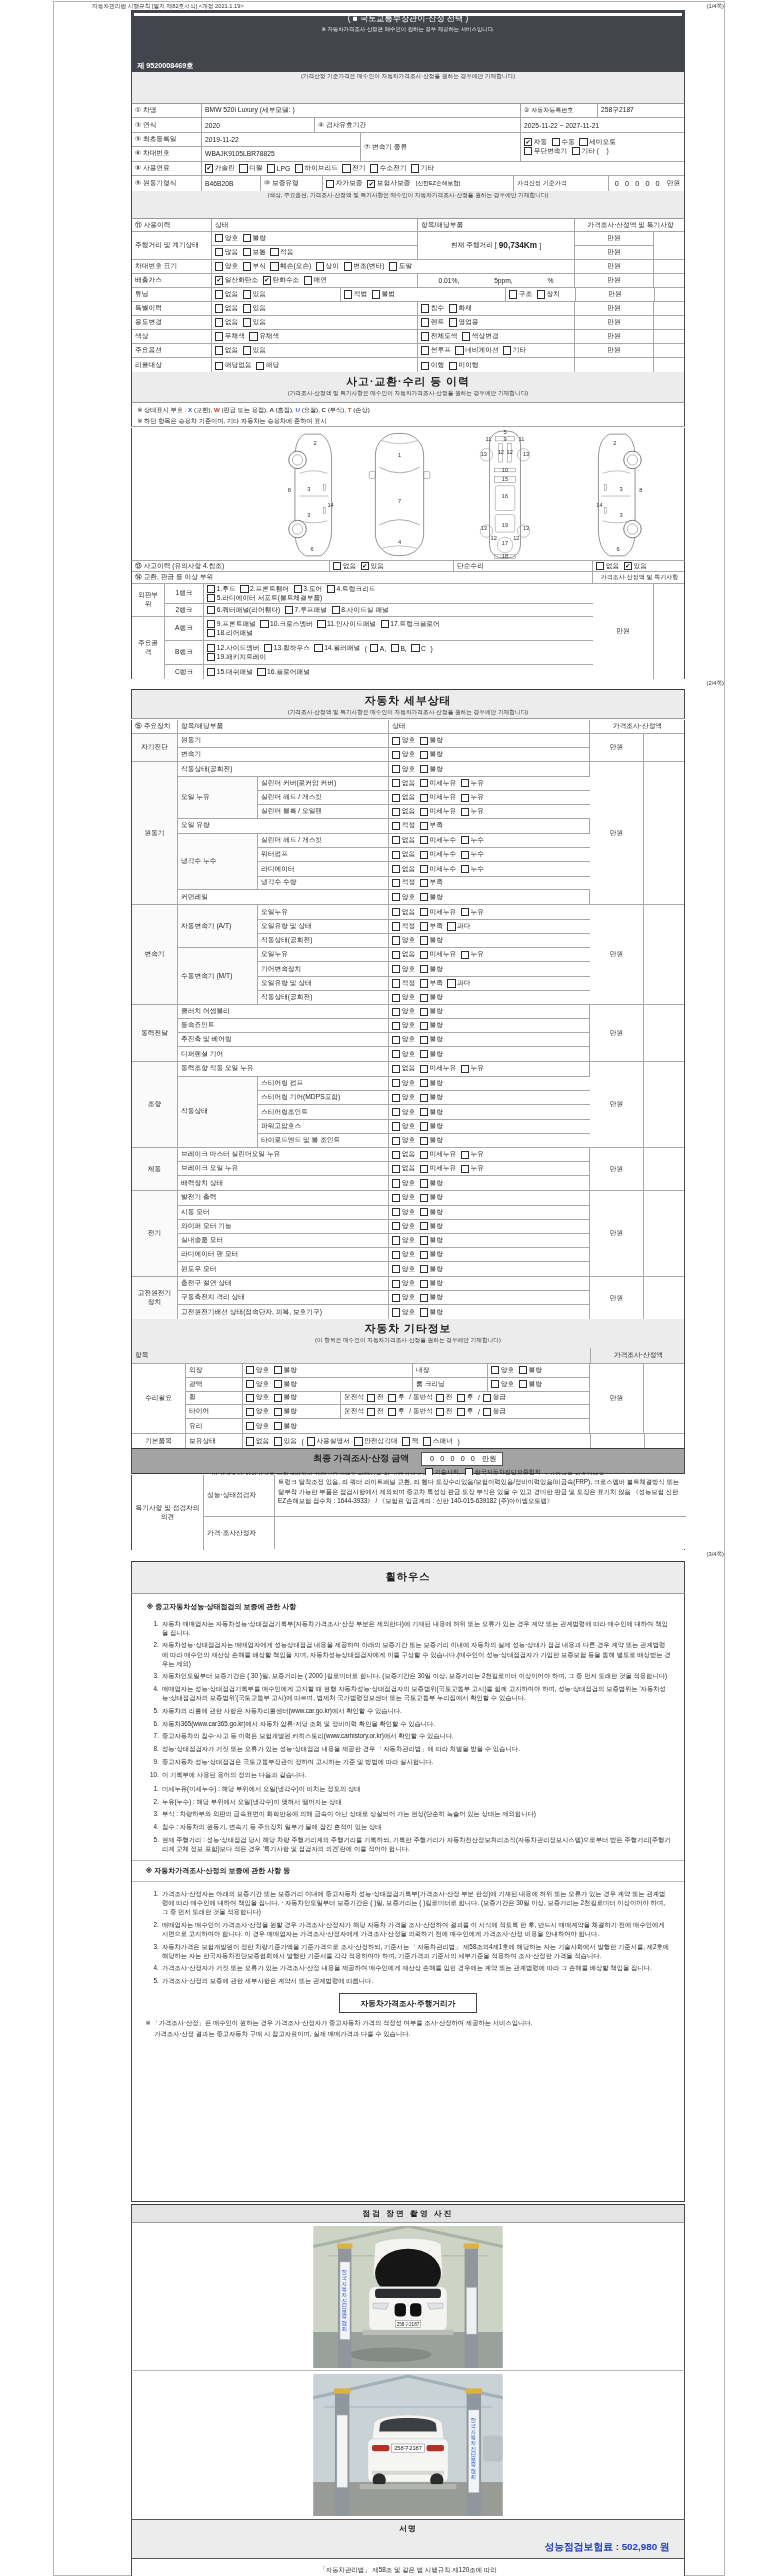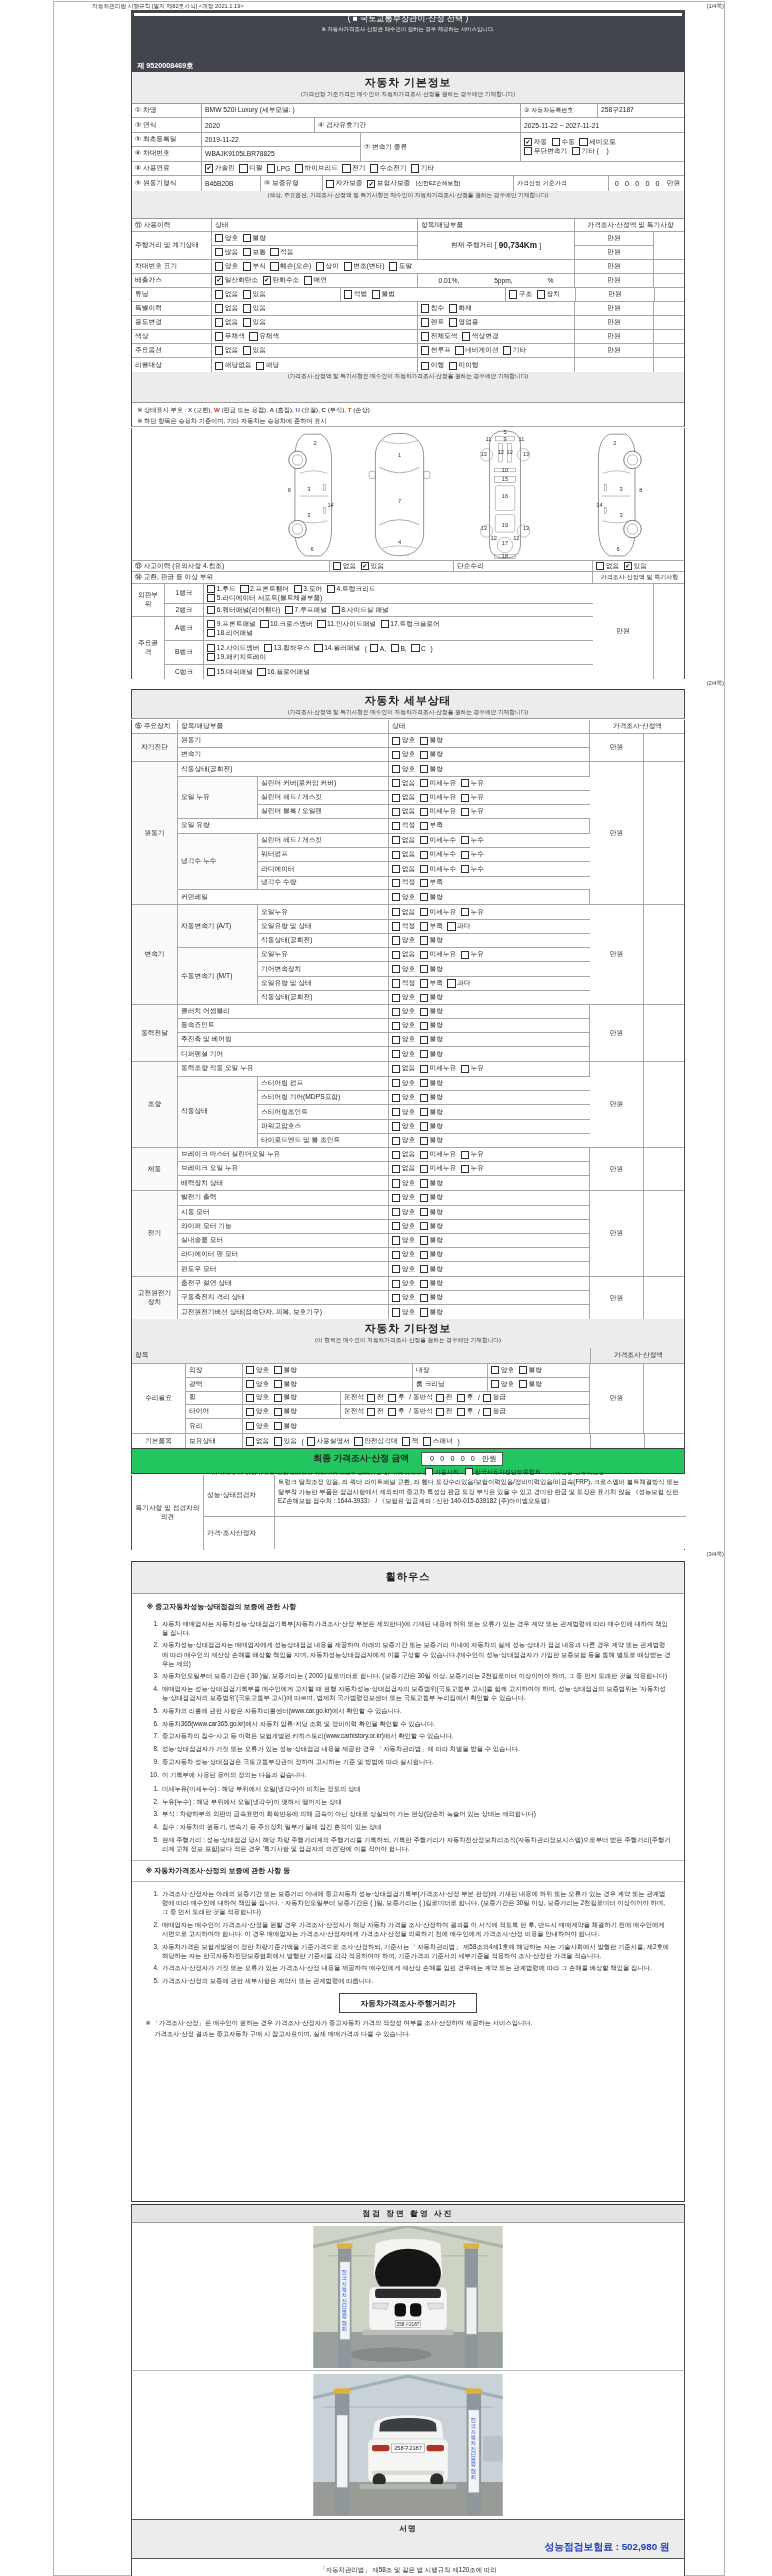--- a/index.html
+++ b/index.html
@@ -62,21 +62,20 @@
 <div class="pagemark" style="top:1551px;">(3/4쪽)</div>
 
 <div class="hdr">
   <div class="bar"></div>
   <div class="s">( ■ 국토교통부장관이·산정 선택 )</div>
   <div class="n">※ 자동차가격조사·산정은 매수인이 원하는 경우 제공하는 서비스입니다.</div>
   <div class="no">제 9520008469호</div>
 </div>
 
 <div class="sec band" style="top:72px;height:32px;">
-  <div class="bt">자동차 기본정보</div>
   <div class="bs">(가격산정 기준가격은 매수인이 자동차가격조사·산정을 원하는 경우에만 기재합니다)</div>
 </div>
 <div class="sec" id="basic-rows" style="top:104px;height:87px;">
     <div class="frow" style="height: 14.4px;">
       <div class="fc lab" style="width: 70px;">① 차명</div>
       <div class="fc" style="width: 319px;">BMW 520i Luxury (세부모델: )</div>
       <div class="fc lab sm" style="width: 77px;">② 자동차등록번호</div>
       <div class="fc" style="width: 88px;">258구2187</div>
     </div>
     <div class="frow" style="height: 14.4px;">
@@ -494,20 +493,21 @@
             <span class="cbt">미이행</span>
           </span>
         </span>
       </div>
       <div class="fc" style="width: 79px;"></div>
       <div class="fc" style="width: 32px;"></div>
     </div>
   </div>
 
 <div class="sec band" style="top:372px;height:31px;">
+  <div class="bt" style="padding-top:3.1px;">사고·교환·수리 등 이력</div>
   <div class="bs">(가격조사·산정액 및 특기사항은 매수인이 자동차가격조사·산정을 원하는 경우에만 기재합니다)</div>
 </div>
 <div class="sec" id="accident-notes" style="top:403px;height:24px;border-bottom:0.5px solid #a8a8a8;padding:2.6px 5.2px;font-size:6.2px;">
     <div><span>※ 상태표시 부호 : </span><span style="color: rgb(58, 98, 184); font-weight: bold;">X </span><span>(교환), </span><span style="color: rgb(192, 57, 43); font-weight: bold;">W </span><span>(판금 또는 용접), </span><span style="color: rgb(68, 68, 68); font-weight: bold;">A </span><span>(흠집), </span><span style="color: rgb(58, 98, 184); font-weight: bold;">U </span><span>(요철), </span><span style="color: rgb(68, 68, 68); font-weight: bold;">C </span><span>(부식), </span><span style="color: rgb(192, 96, 32); font-weight: bold;">T </span><span>(손상) </span></div>
     <div style="margin-top: 2.6px;">※ 하단 항목은 승용차 기준이며, 기타 자동차는 승용차에 준하여 표시</div>
   </div>
 <div class="sec" id="diagram-area" style="top:428px;height:133px;border-bottom:0.5px solid #a8a8a8;">
   <svg id="view-side-left" class="abs" style="left:148px;top:2.1px;" width="66" height="129" viewBox="0 0 120 250">
     <path d="M44,8 C30,14 25,34 25,52 L25,196 C25,216 30,236 46,244 L74,244 C90,236 96,214 96,192 L96,56 C96,34 88,14 74,8 Z" fill="none" stroke="#777" stroke-width="1.5"></path>
     <path d="M34,84 Q60,74 88,84" fill="none" stroke="#888" stroke-width="1"></path>
@@ -1745,21 +1745,21 @@
             <span class="cbt">스패너</span>
           </span>
           <span class="cbx-text">)</span>
         </span>
       </div>
       <div class="fc" style="width: 54px;"></div>
       <div class="fc" style="width: 41px;"></div>
     </div>
   </div>
 
-<div class="sec" id="final-price" style="top:1448px;height:26px;border-top:1px solid #3c3c3c;border-bottom:1px solid #3c3c3c;background:#22c55e;text-align:center;">
+<div class="sec" id="final-price" style="top:1448px;height:26px;border-top:1px solid #3c3c3c;border-bottom:1px solid #3c3c3c;background:#a3a3a3;text-align:center;">
   <div style="padding-top:2.6px;font-size:8.8px;font-weight:bold;">
     <span>최종 가격조사·산정 금액</span>
     <span style="display:inline-block;border:0.5px solid #555;background:#fff;padding:1px 5.2px 1px 8.2px;margin-left:9.3px;font-weight:normal;font-size:7.2px;">
       <span class="digits">00000</span><span>만원</span>
     </span>
   </div>
   <div id="final-note" style="padding-top:2.1px;font-size:6px;"><span>이 가격조사·산정가격은 보험개발원의 차량기준가액을 바탕으로 한 기준가격과 (</span><span class="cb">
         <span class="bx"></span>
         <span class="cbt" style="font-size: 6px;">기술사회,</span>
       </span><span class="cb">

